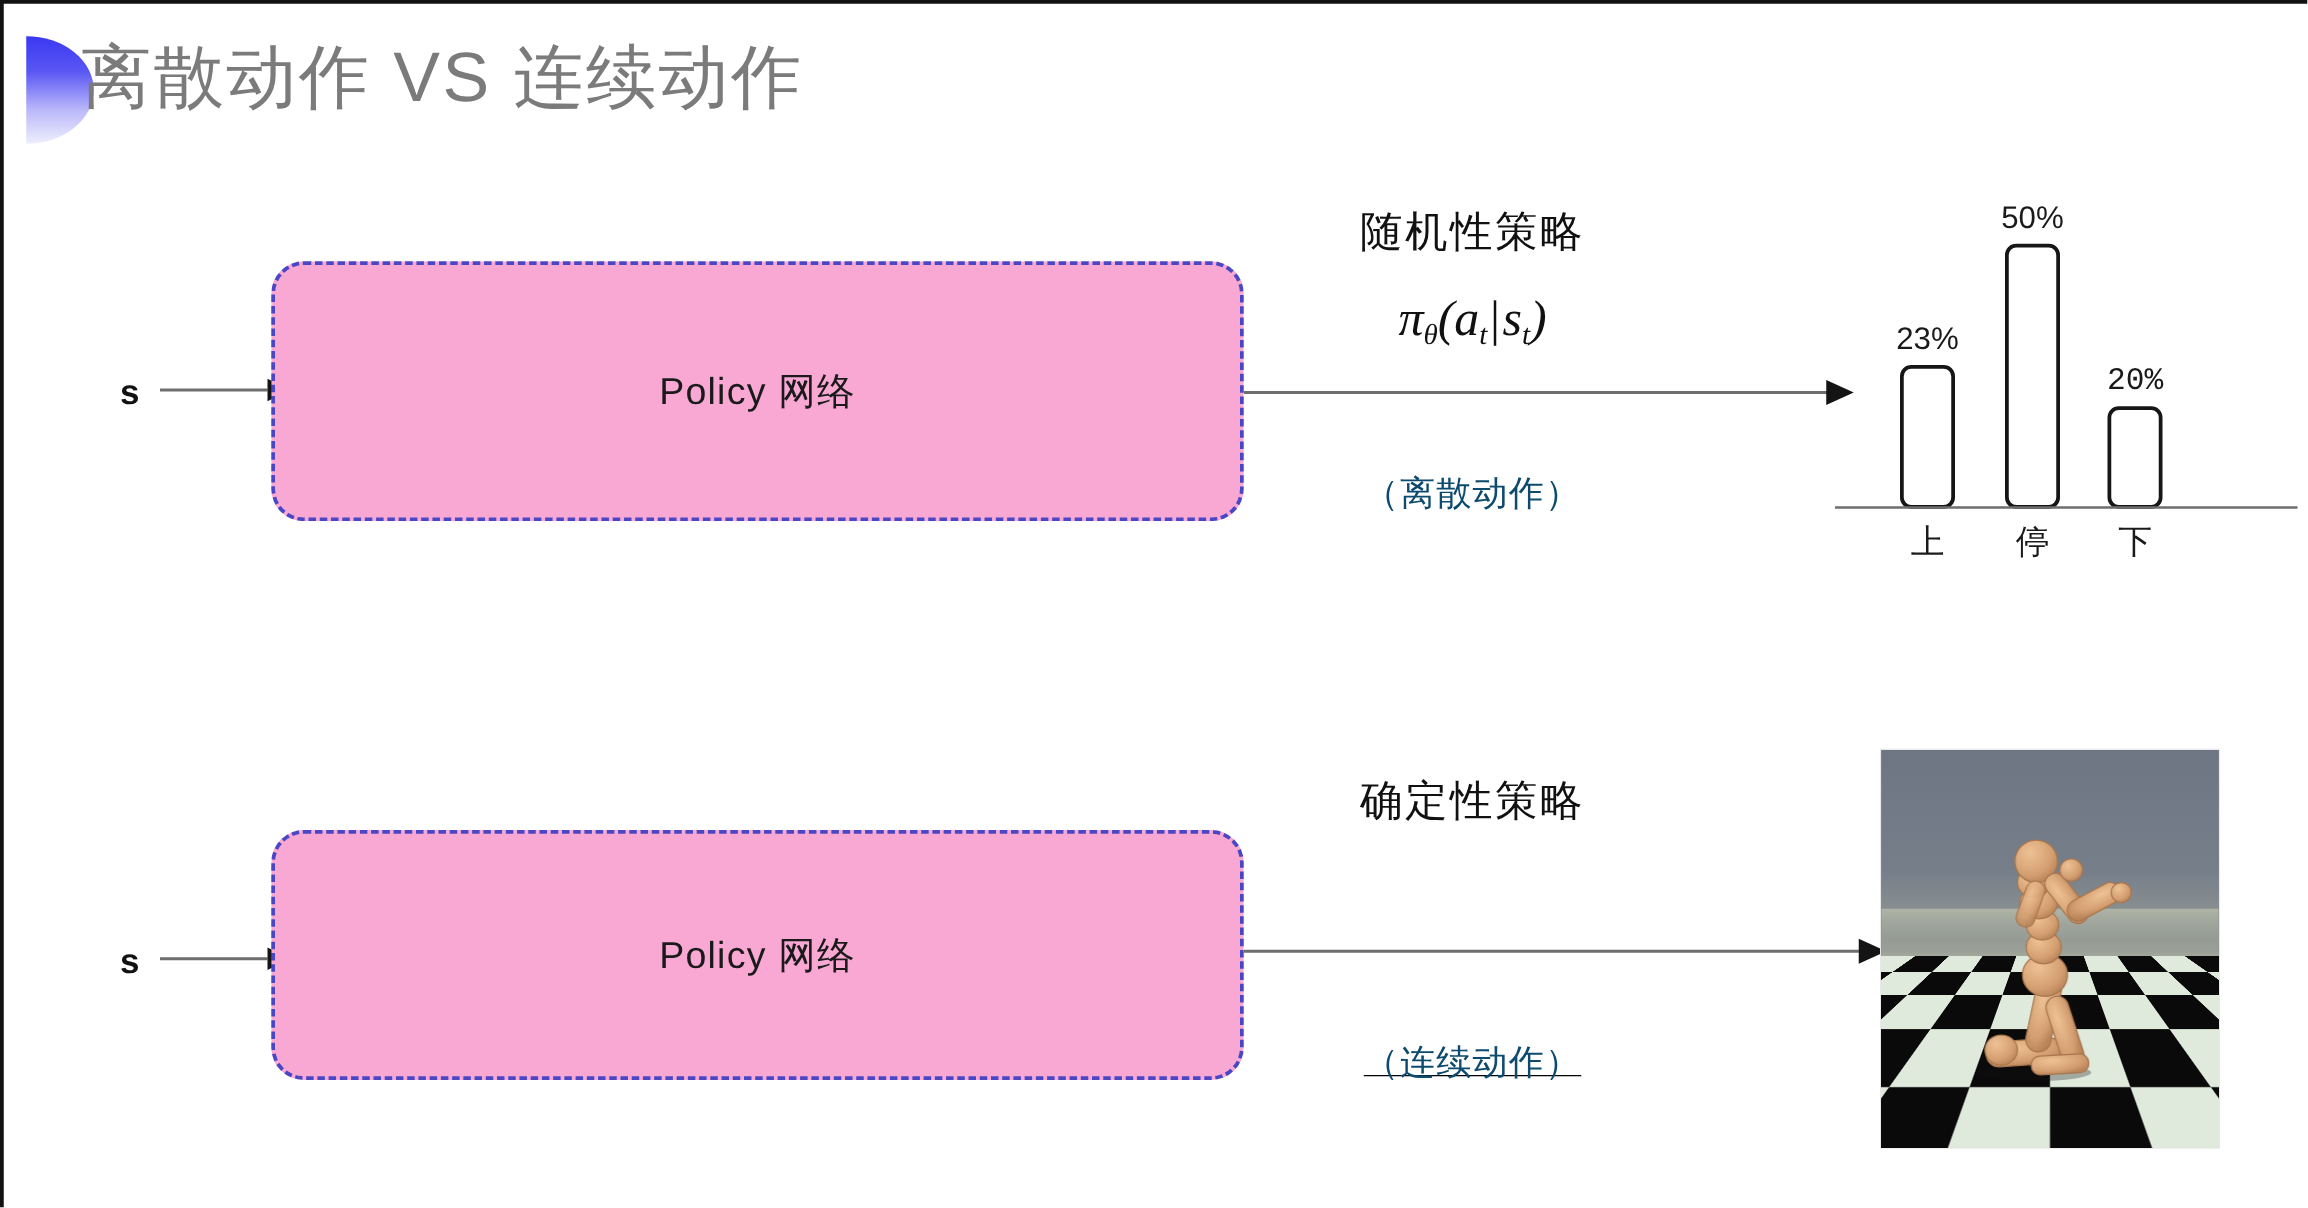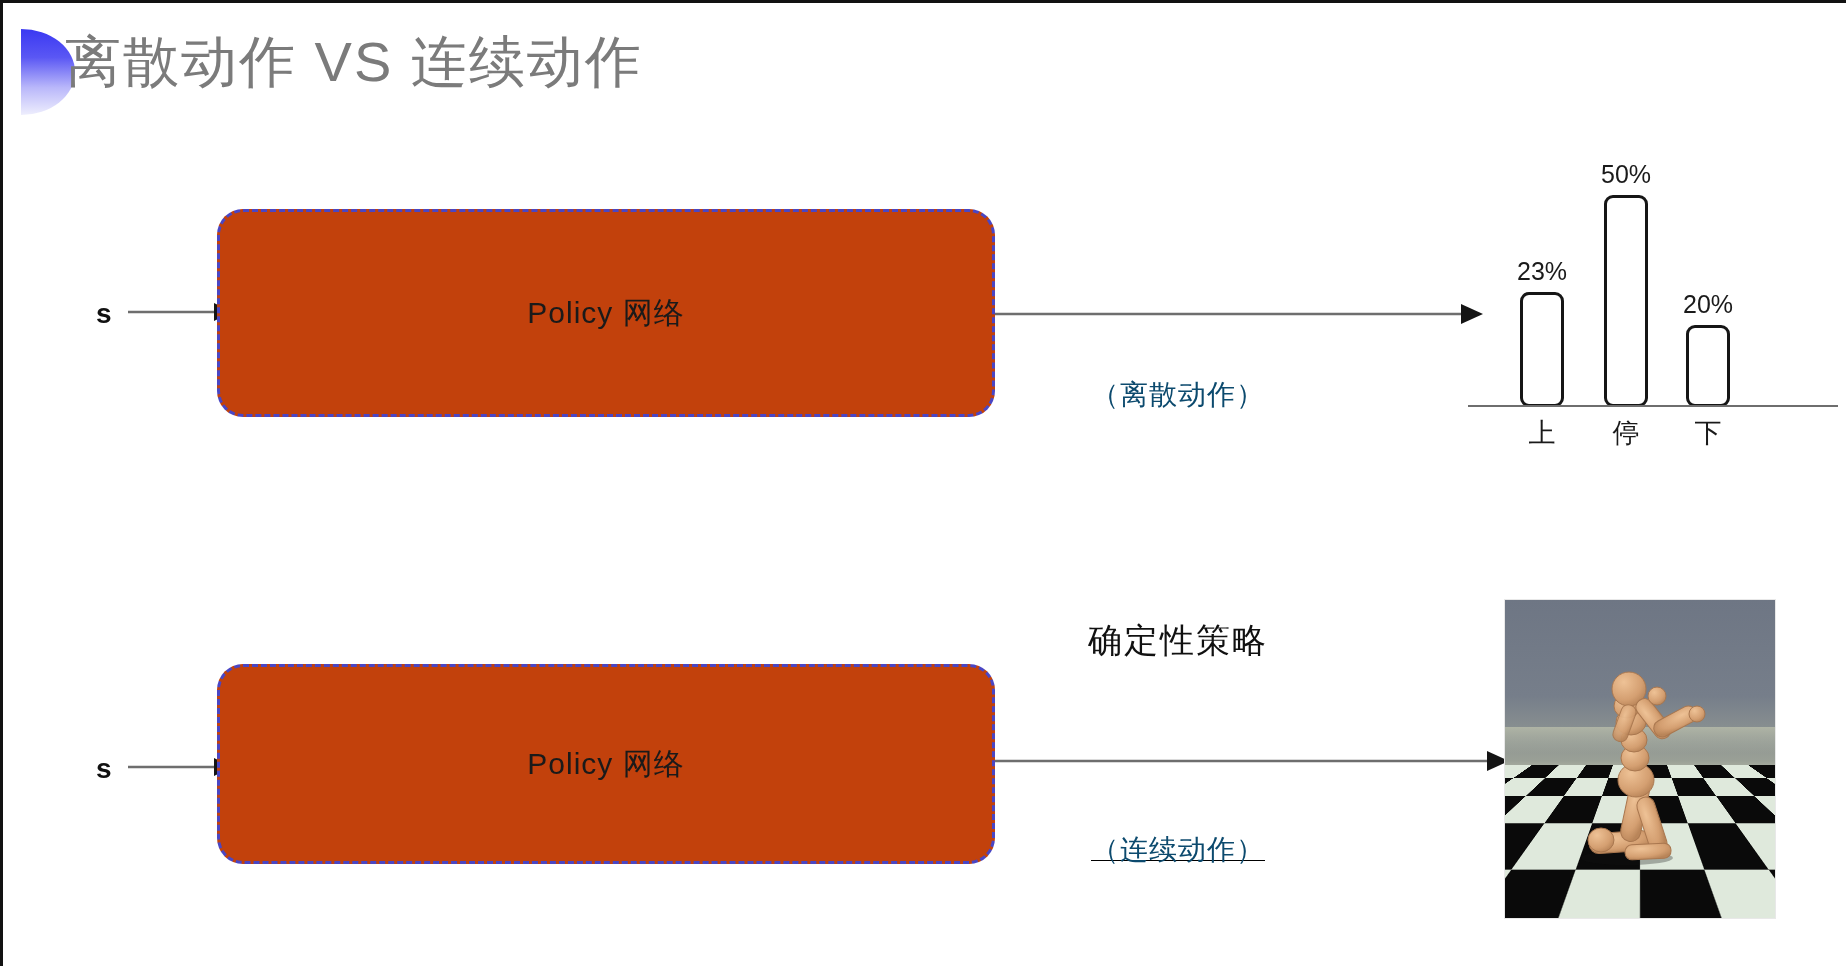--- a/index.html
+++ b/index.html
@@ -43,21 +43,21 @@
     color: #7b7b7b;
     white-space: nowrap;
     font-family: "Liberation Sans", "DejaVu Sans", sans-serif;
   }
 
   
   .policy-box {
     position: absolute;
     border: 3px dashed #4a46c4;
     border-radius: 26px;
-    background: #c2410c;
+    background: #f9a8d4;
     box-sizing: border-box;
     display: flex;
     align-items: center;
     justify-content: center;
   }
   .policy-box .policy-label {
     font-size: 30px;
     color: #1a1a1a;
     letter-spacing: 1px;
     white-space: nowrap;
@@ -226,39 +226,45 @@
 
   <div class="policy-box" id="policy-box-top">
     <span class="policy-label nosel">Policy 网络</span>
   </div>
 
   <svg class="arrow-svg" style="left:992px; top:298px;" width="490" height="26">
     <line x1="0" y1="13" x2="468" y2="13" stroke="#6e6e6e" stroke-width="2.5"></line>
     <polygon points="466,3 488,13 466,23" fill="#141414"></polygon>
   </svg>
 
+  <div class="formula-col" id="formula-col-top">
+    <div class="policy-kind nosel">随机性策略</div>
+    <div class="policy-formula nosel">
+      <span>π</span><sub>θ</sub><span>(</span><span>a</span><sub>t</sub><span class="bar">|</span><span>s</span><sub>t</sub><span>)</span>
+    </div>
+  </div>
 
   <div id="policy-note-top">
     <span class="policy-note nosel">（离散动作）</span>
   </div>
 
   <div id="bar-chart">
     <div class="bar-plot">
 
       <div class="bar-group" style="left:52px;">
         <div class="bar-value nosel">23%</div>
         <div class="bar-rect" style="height:115px;"></div>
       </div>
 
       <div class="bar-group" style="left:136px;">
         <div class="bar-value nosel">50%</div>
         <div class="bar-rect" style="height:212px;"></div>
       </div>
 
-      <div class="bar-group" style="left:218px;">
+      <div class="bar-group" style="left:218px;font-family:Liberation Mono, monospace;">
         <div class="bar-value nosel">20%</div>
         <div class="bar-rect" style="height:82px;"></div>
       </div>
 
     </div>
 
     <div class="bar-axis"></div>
 
     <div class="bar-tick-label nosel" style="left:44px;">上</div>
     <div class="bar-tick-label nosel" style="left:128px;">停</div>

